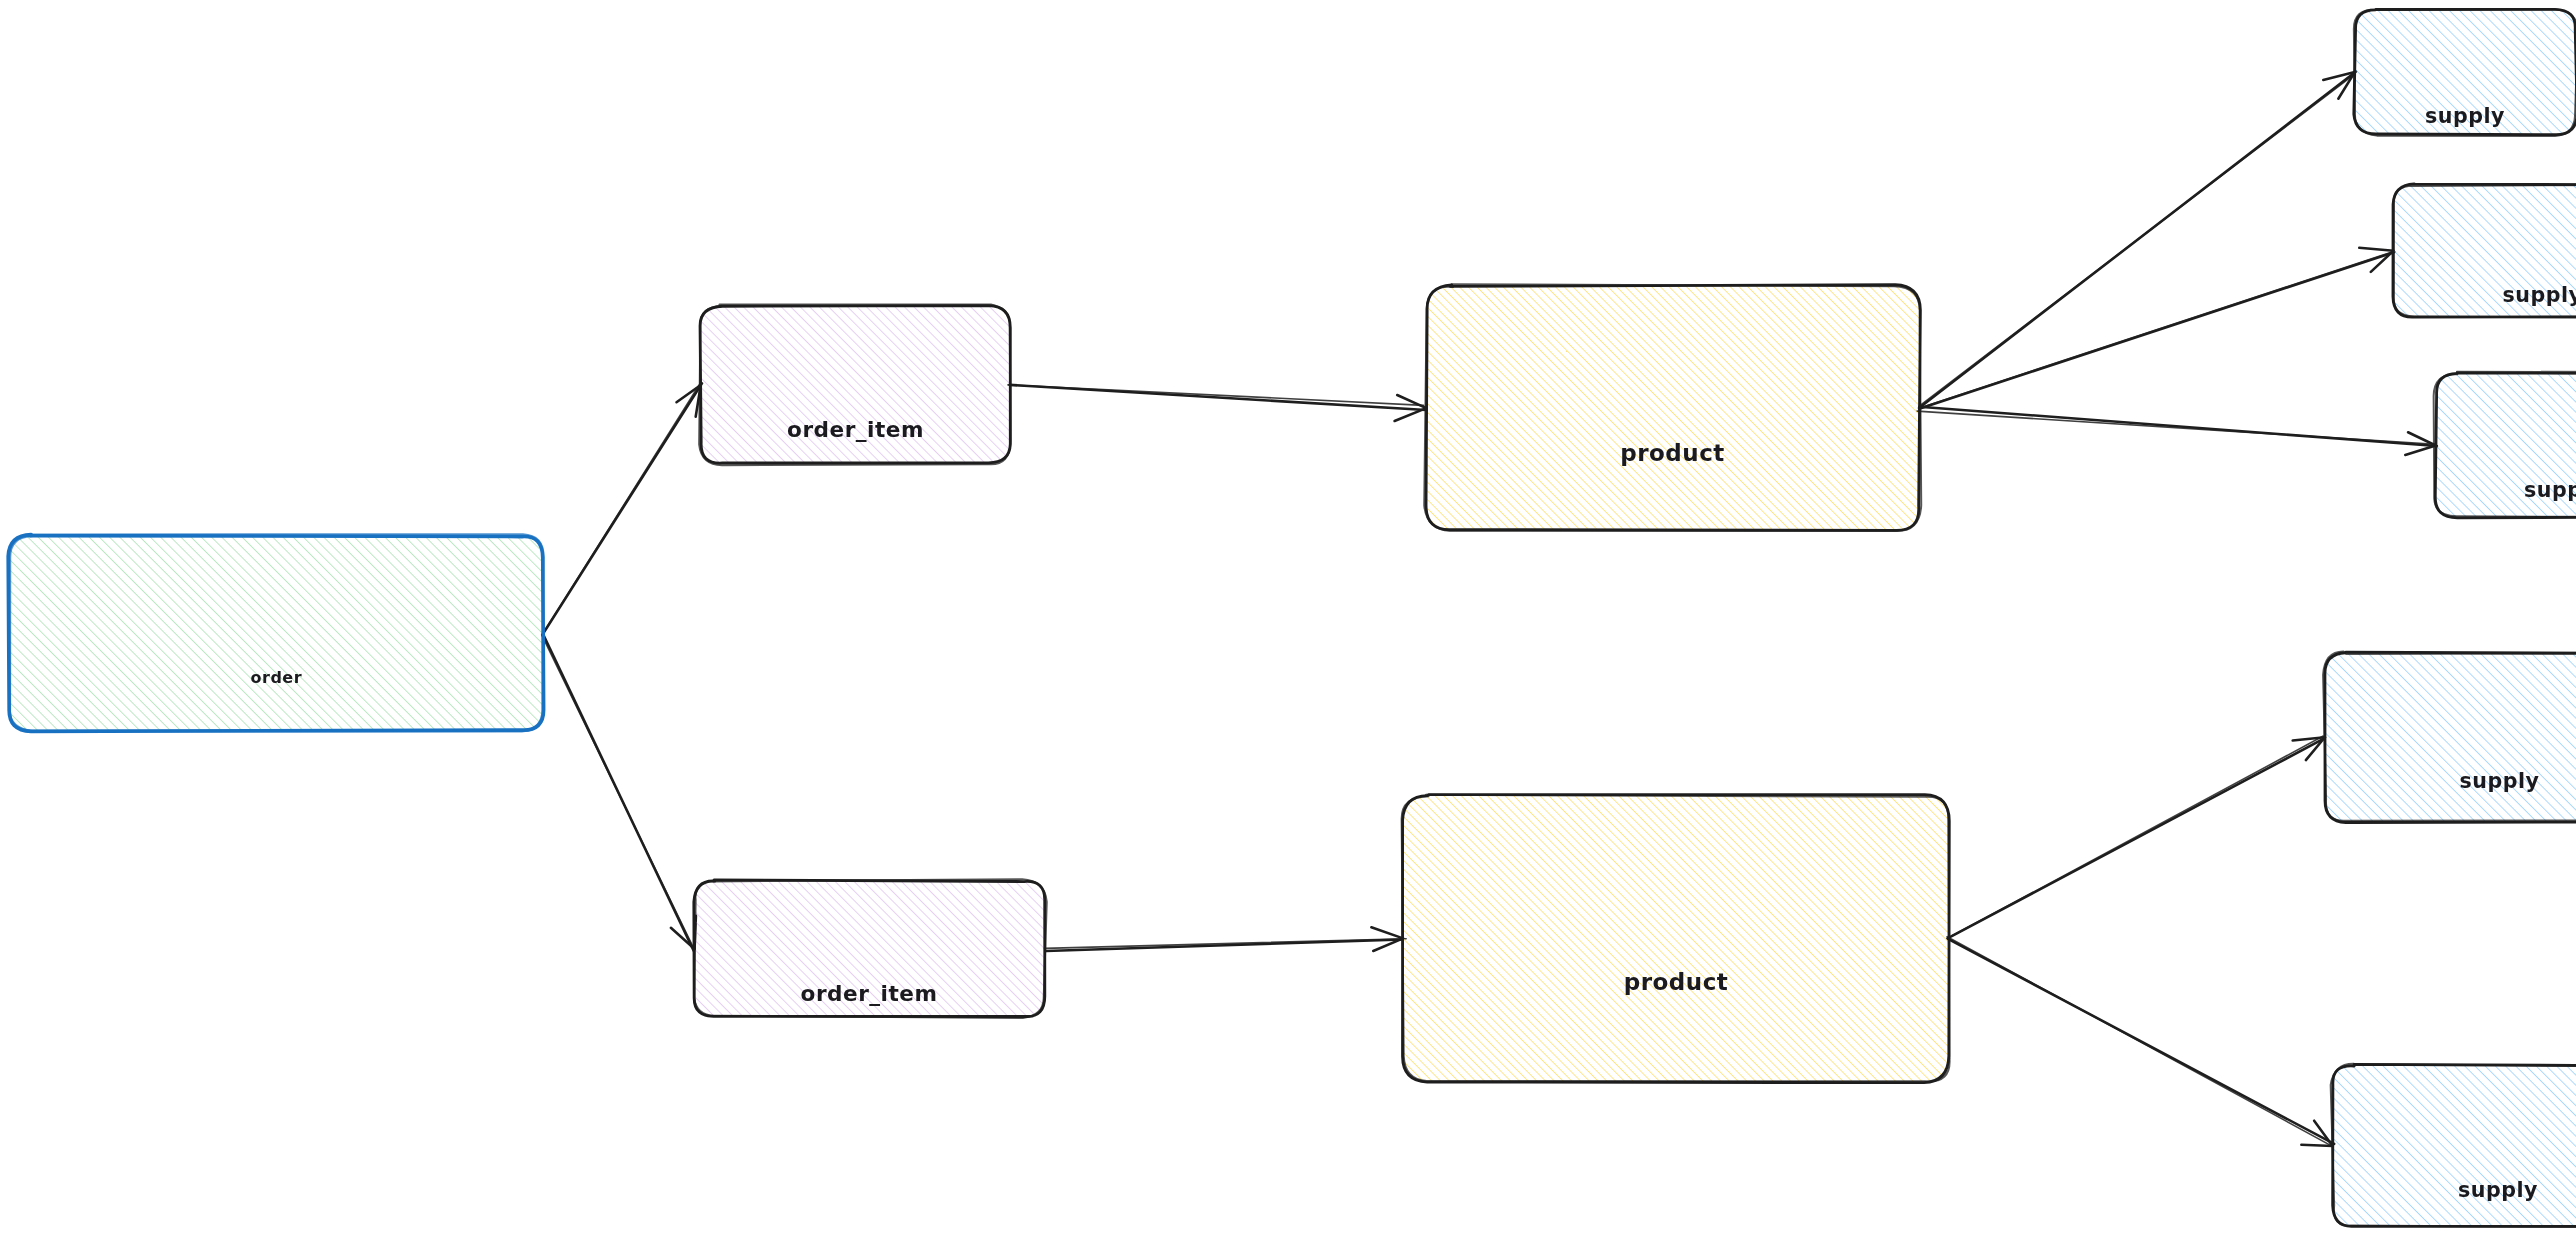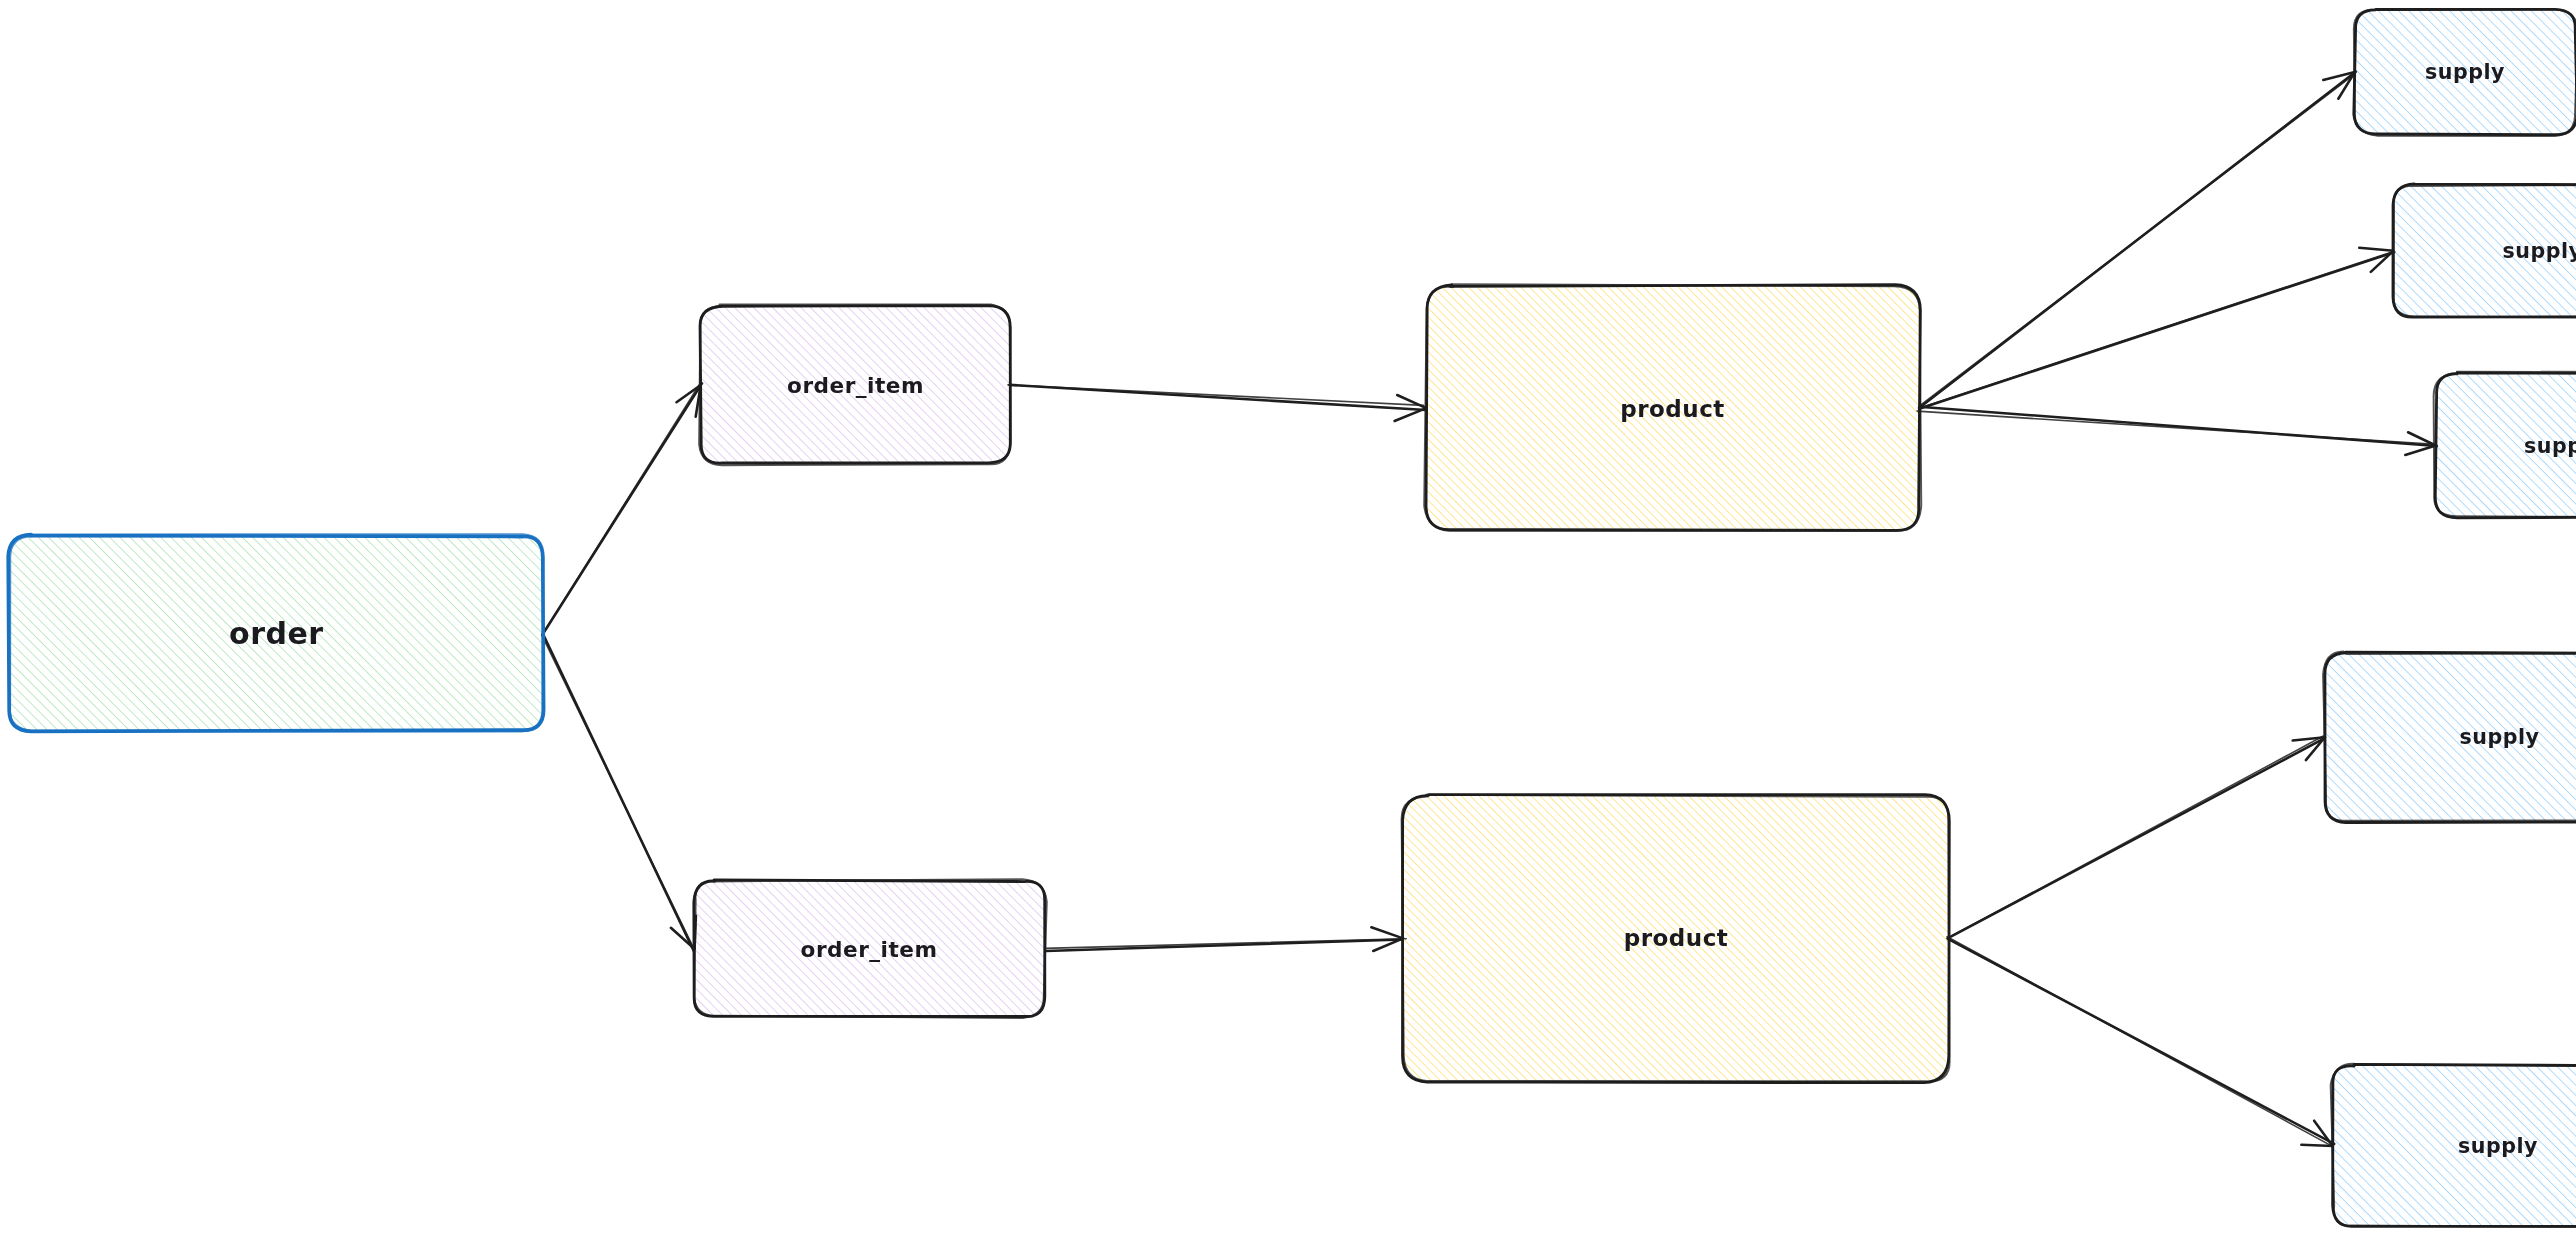--- a/index.html
+++ b/index.html
@@ -11,20 +11,21 @@
   .node-label{
       position:absolute;
       display:flex;align-items:center;justify-content:center;
       text-align:center;
       color:#1b1b1f;
       font-family:"DejaVu Sans", sans-serif;
       font-weight:700;
       letter-spacing:0.5px;
       pointer-events:none;
       white-space:nowrap;
+      margin-top:44px;
   }
 </style>
 </head>
 <body>
 
 <div id="canvas-root">
 
   <svg class="diagram-layer" viewBox="0 0 5240 2394" preserveAspectRatio="none">
     <defs>
       <pattern id="hatch-green" width="14" height="14" patternTransform="rotate(-45)" patternUnits="userSpaceOnUse">
@@ -145,21 +146,21 @@
         </g>
         <g>
           <path d="M4565.8691496293995,2067.0534388056026 L5131.3944586209955,2067.4026753084736 Q5173.084399834648,2068.001330222003 5171.5543429479,2107.6619168737902 L5171.95090897344,2342.125579229556 Q5171.9336398758,2382.080828160234 5131.4599762935195,2381.2065330801533 L4566.04180508554,2382.376571300067 Q4527.109807170555,2382.5471311887727 4527.508554878086,2340.8750089870764 L4527.900776780024,2107.6363328678535 Q4527.333426721394,2068.0799915859475 4565.961162519083,2068.8086388116703 Z" fill="url(#hatch-blue)" stroke="none"></path>
           <path d="M4568.621690670028,2066.5012279846705 L5132.34988282714,2069.3515449396336 Q5172.979342463613,2066.252943771053 5171.469211251102,2109.0964402827435 L5171.300332578644,2343.1241667450404 Q5171.089987728186,2380.0619578017854 5130.548715790361,2380.9896500003524 L4565.60553567987,2381.1162336166017 Q4528.799372984841,2382.356292321626 4527.115353759565,2340.6553381121716 L4527.50986174494,2105.8596958016046 Q4525.792864876054,2066.446513243299 4568.895001311228,2069.696270333324 Z" fill="none" stroke="#1e1e1e" stroke-width="5.5" stroke-linecap="round" stroke-linejoin="round" opacity="1"></path>
           <path d="M4568.8459538035095,2066.143330389634 L5132.905348941684,2069.8356999587268 Q5174.362343449146,2065.618232788518 5174.820851825178,2104.272847643122 L5171.611711557955,2340.069548079744 Q5168.405979633331,2383.1377145629376 5128.221417520195,2382.8863467741758 L4563.25282869488,2379.571888929233 Q4525.308475267142,2382.682583415881 4530.0488627702,2340.191110564396 L4523.200744677335,2106.4225848633796 Q4529.958260707557,2064.792790433392 4568.38468548283,2065.491851070896 Z" fill="none" stroke="#1e1e1e" stroke-width="3.8499999999999996" stroke-linecap="round" stroke-linejoin="round" opacity="0.75"></path>
         </g>
       </g>
   </svg>
 
   <div id="label-group">
-      <div class="node-label" style="left: 9.3px; top: 536px; width: 534px; height: 195px; font-size: 30px;">order</div>
+      <div class="node-label" style="left: 9.3px; top: 536px; width: 534px; height: 195px; font-size: 16px;">order</div>
       <div class="node-label" style="left: 701px; top: 307px; width: 309px; height: 157px; font-size: 21.6px;">order_item</div>
       <div class="node-label" style="left: 694px; top: 881px; width: 350px; height: 137px; font-size: 21.6px;">order_item</div>
       <div class="node-label" style="left: 1426px; top: 286px; width: 493px; height: 245px; font-size: 23px;">product</div>
       <div class="node-label" style="left: 1403px; top: 795px; width: 546px; height: 286px; font-size: 23px;">product</div>
       <div class="node-label" style="left: 2354px; top: 9.3px; width: 222px; height: 126px; font-size: 20.6px;">supply</div>
       <div class="node-label" style="left: 2393px; top: 184px; width: 299px; height: 133px; font-size: 20.6px;">supply</div>
       <div class="node-label" style="left: 2435px; top: 374px; width: 258px; height: 144px; font-size: 20.6px;">supply</div>
       <div class="node-label" style="left: 2325px; top: 653px; width: 349px; height: 168px; font-size: 20.6px;">supply</div>
       <div class="node-label" style="left: 2332px; top: 1065px; width: 332px; height: 162px; font-size: 20.6px;">supply</div>
     </div>

